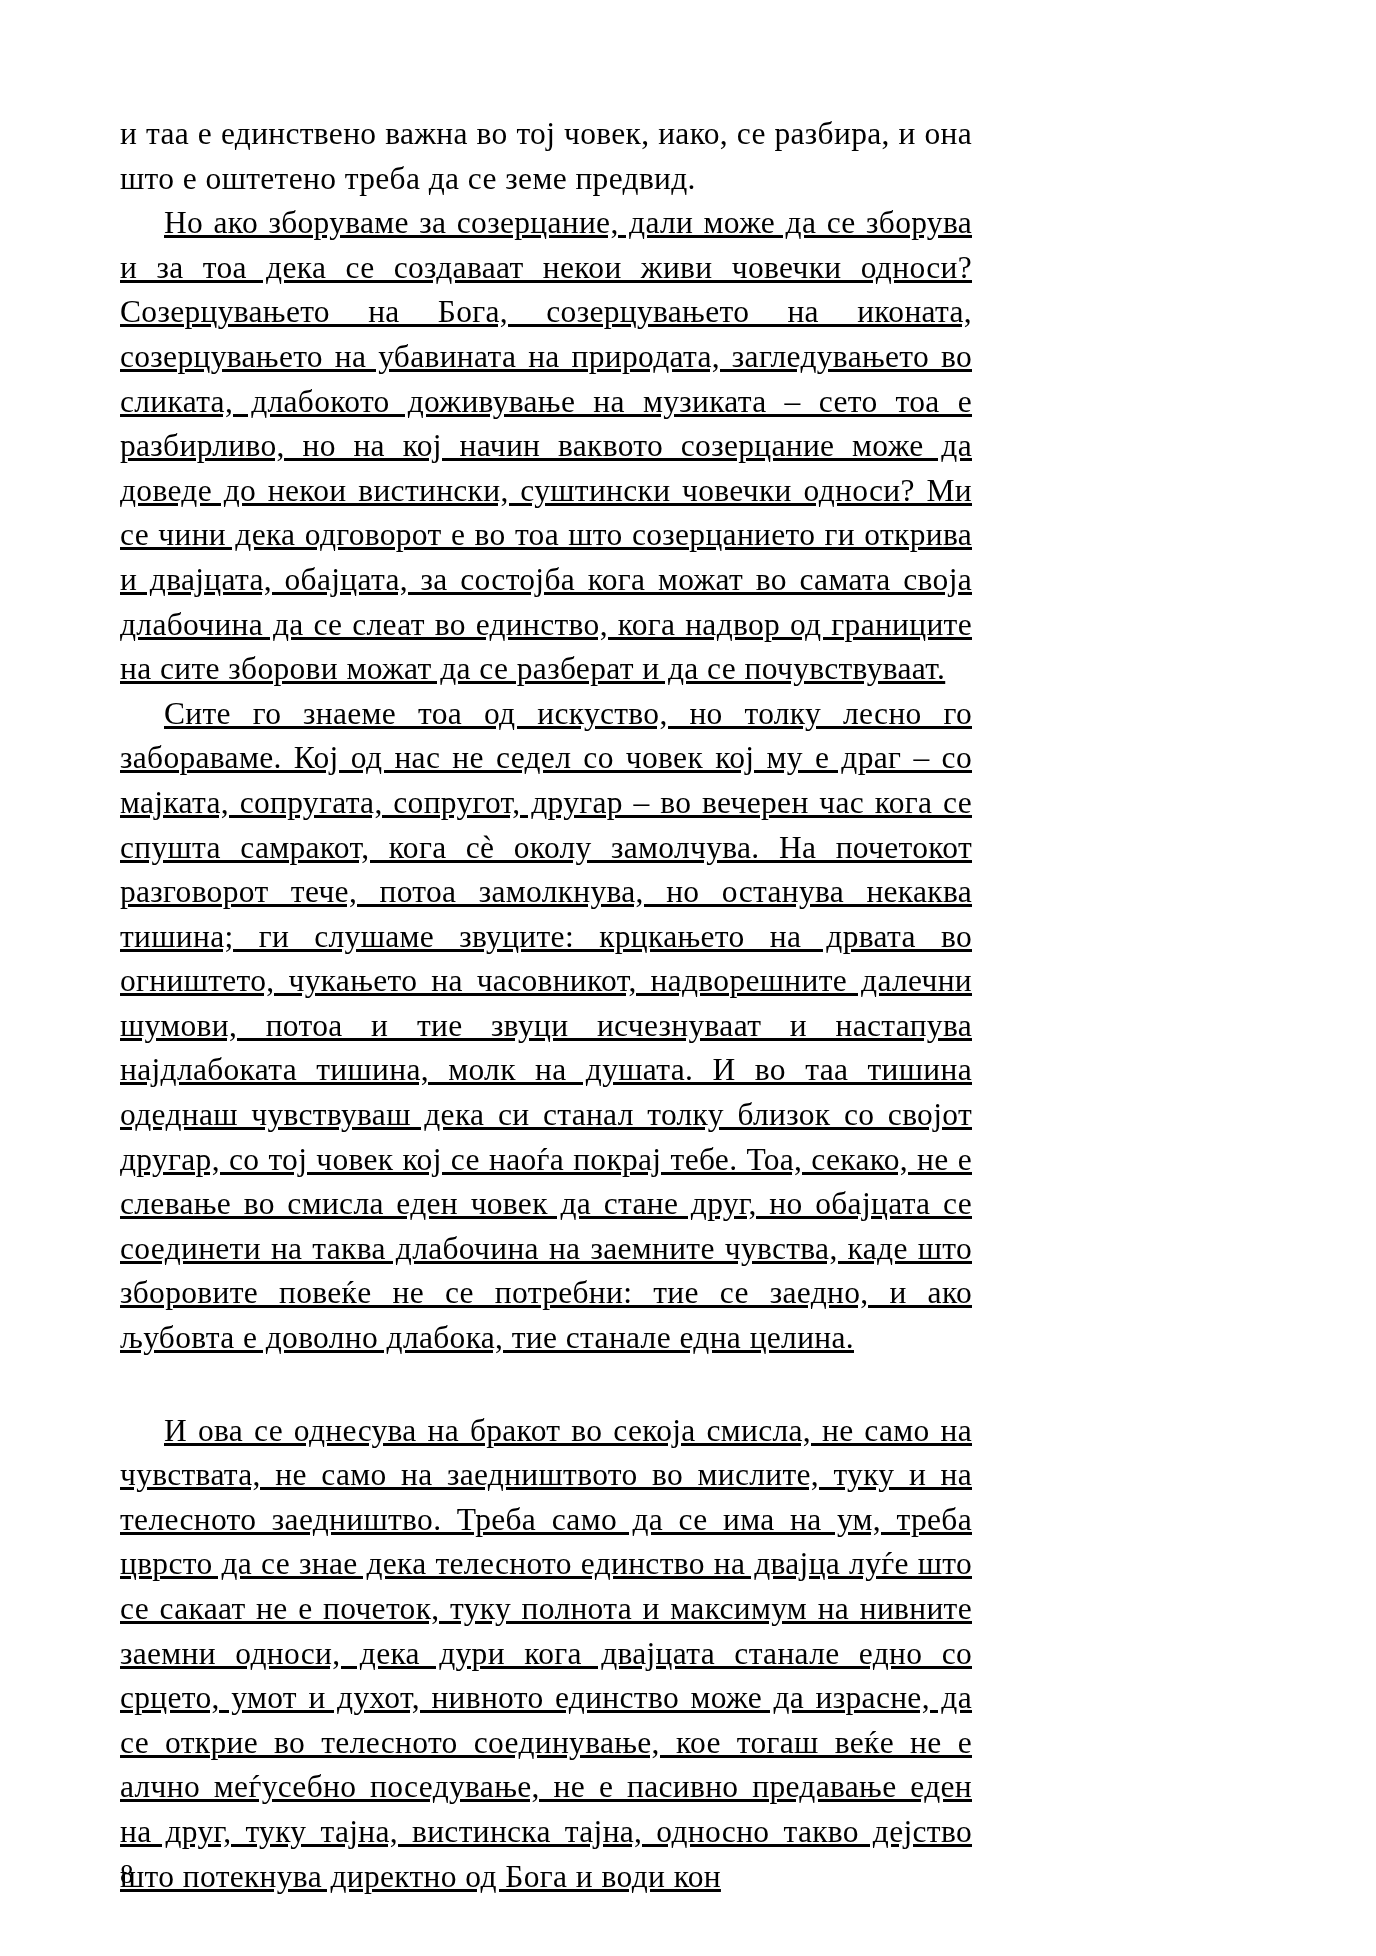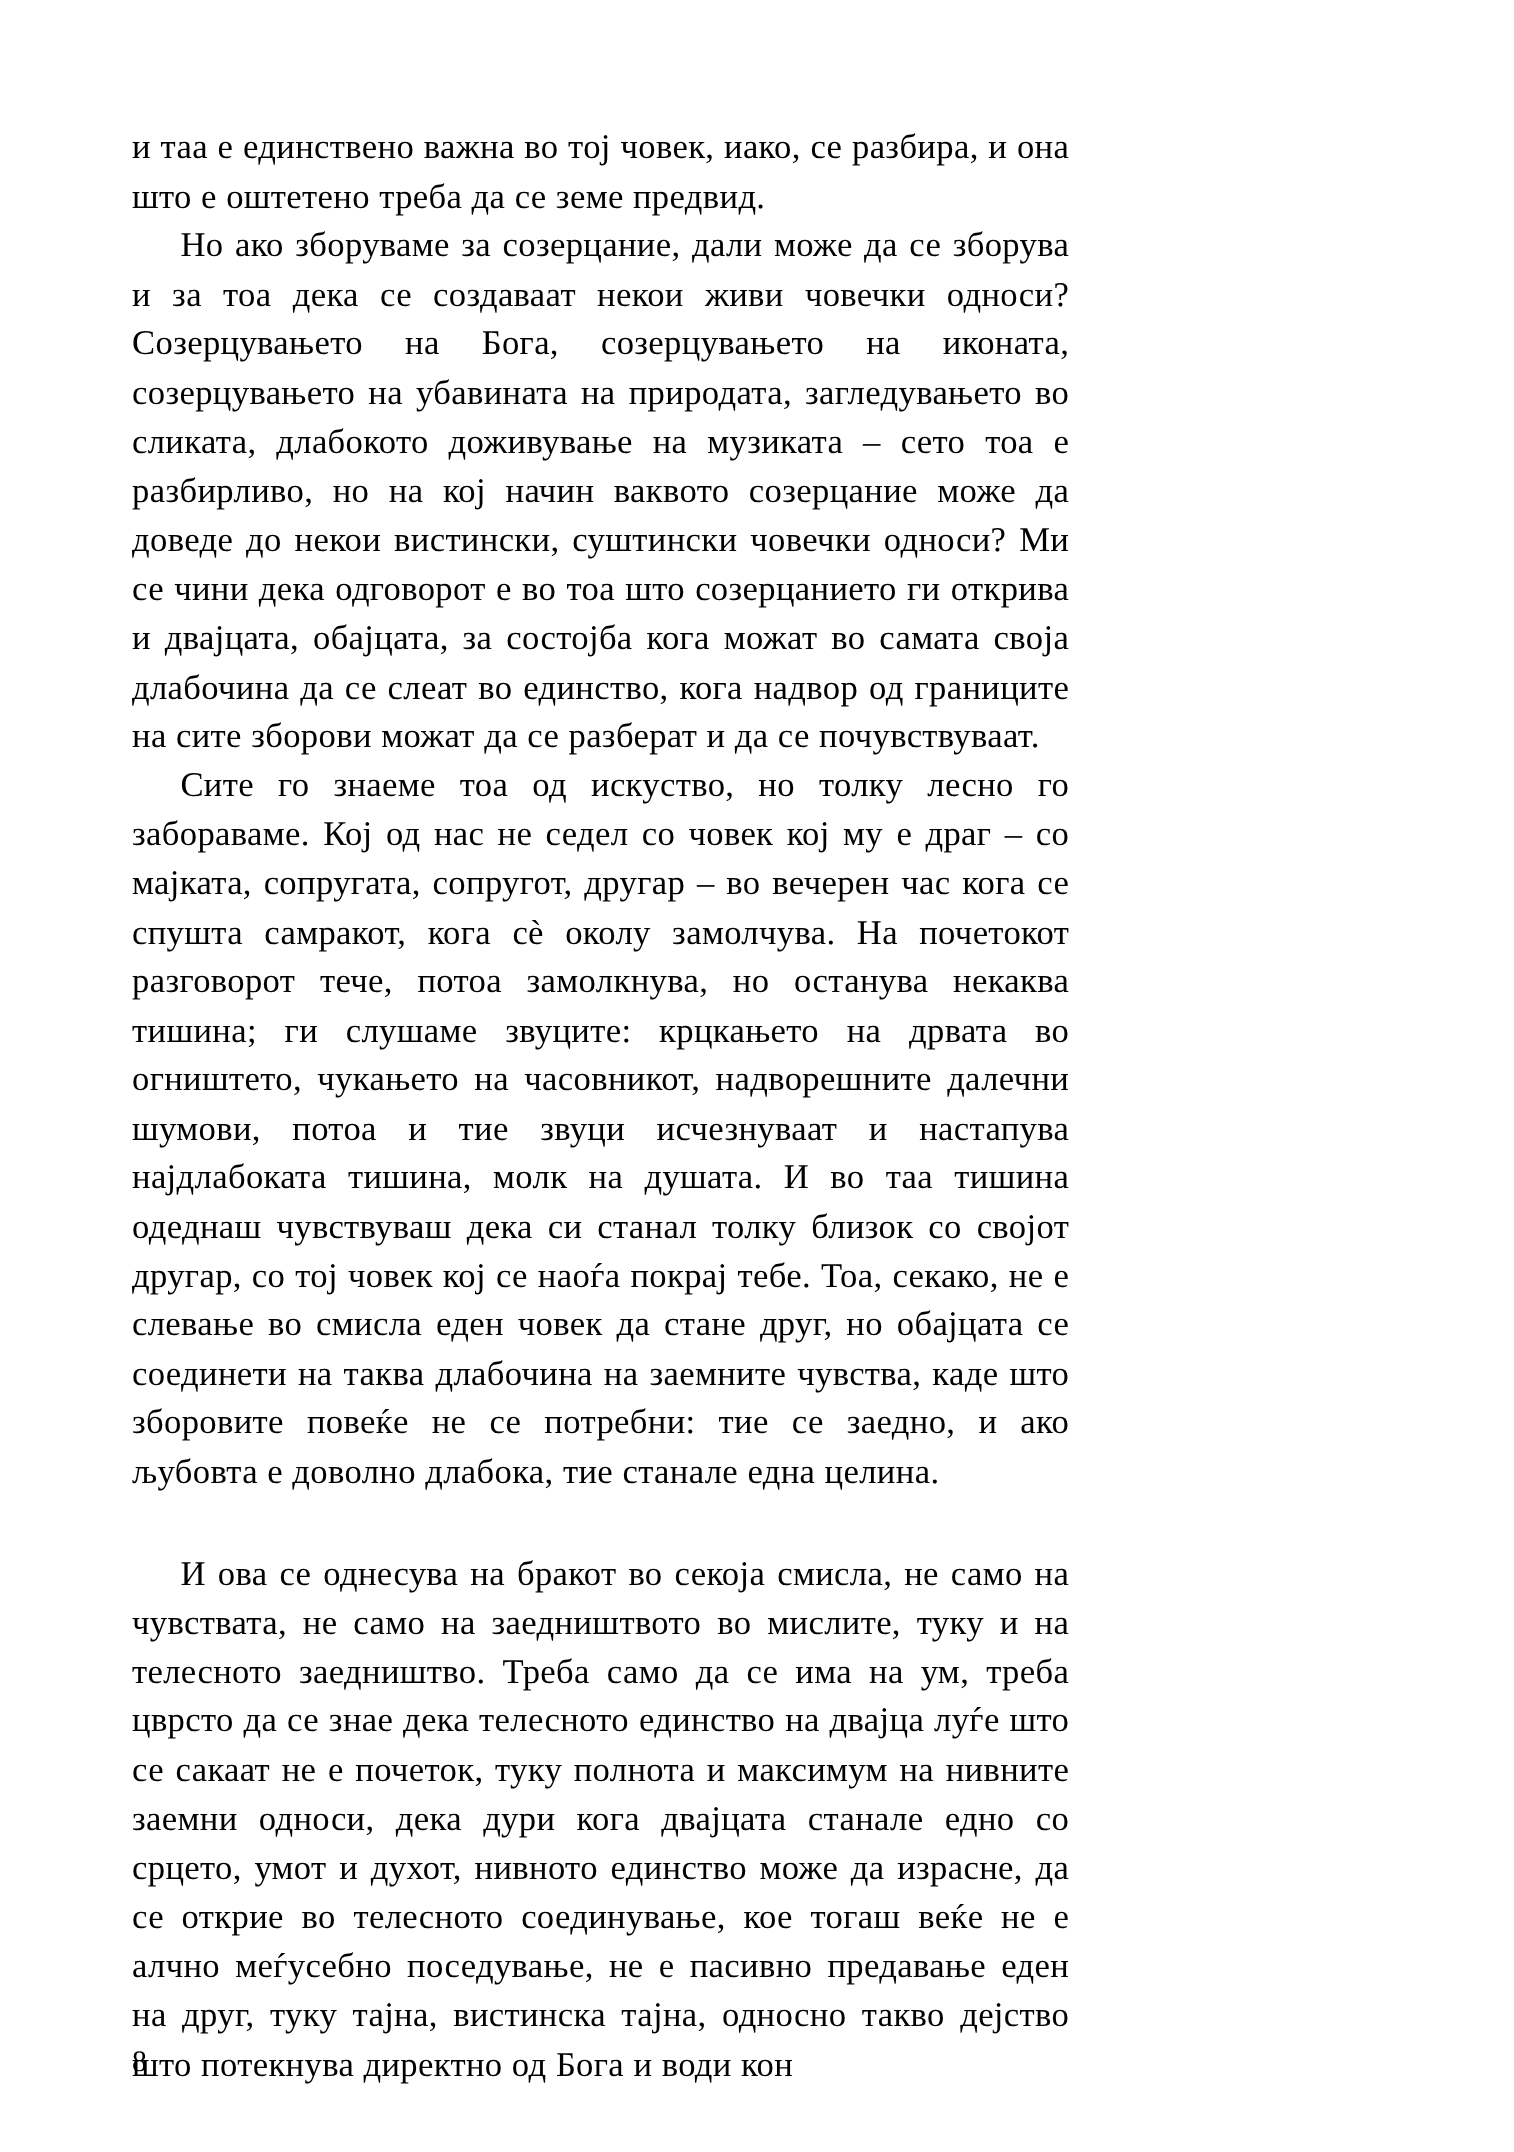--- a/index.html
+++ b/index.html
@@ -36,20 +36,21 @@
     text-justify: inter-word;
     font-size: 31.5px;
     line-height: 44.6px;
     letter-spacing: 0.01em;
     word-spacing: 0.01em;
     hyphens: manual;
     -webkit-hyphens: manual;
   }
   .para.indent {
     text-indent: 44px;
+    text-decoration: underline;
   }
   .para:last-of-type {
     text-align: justify;
     margin-top: 48px;
   }
   #page-number {
     position: absolute;
     left: 120px;
     top: 1858px;
     font-size: 27px;

